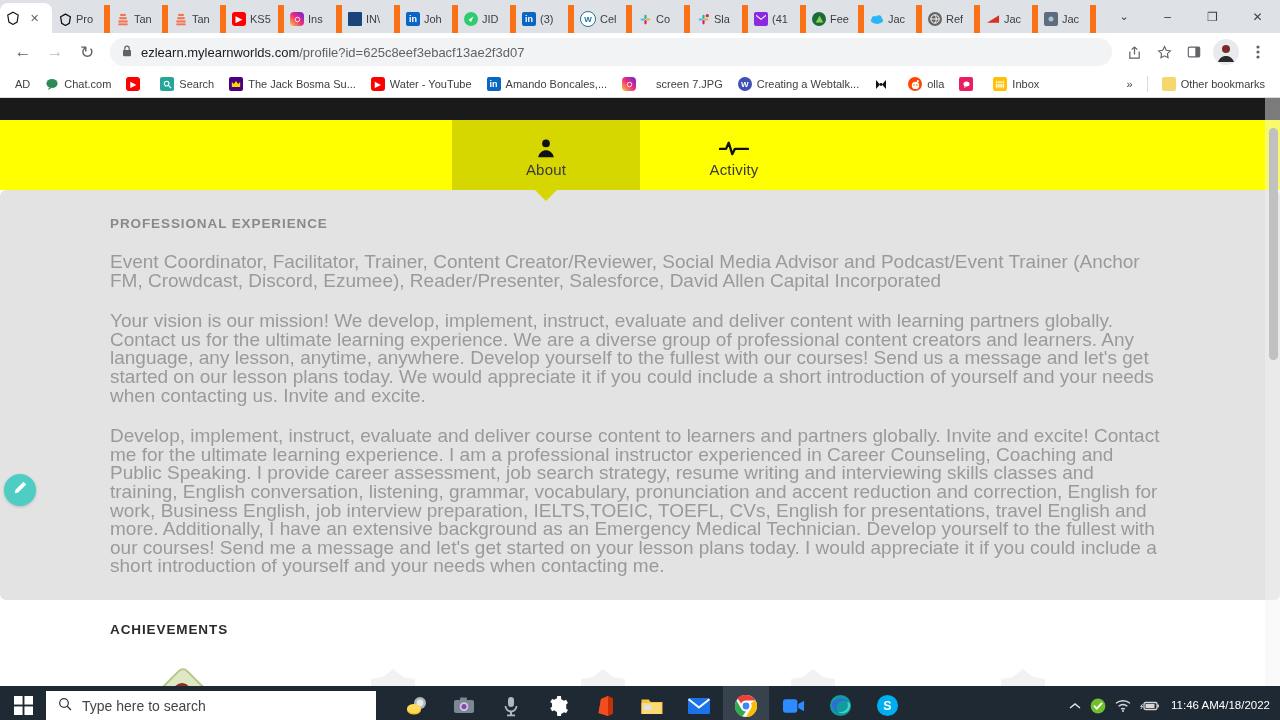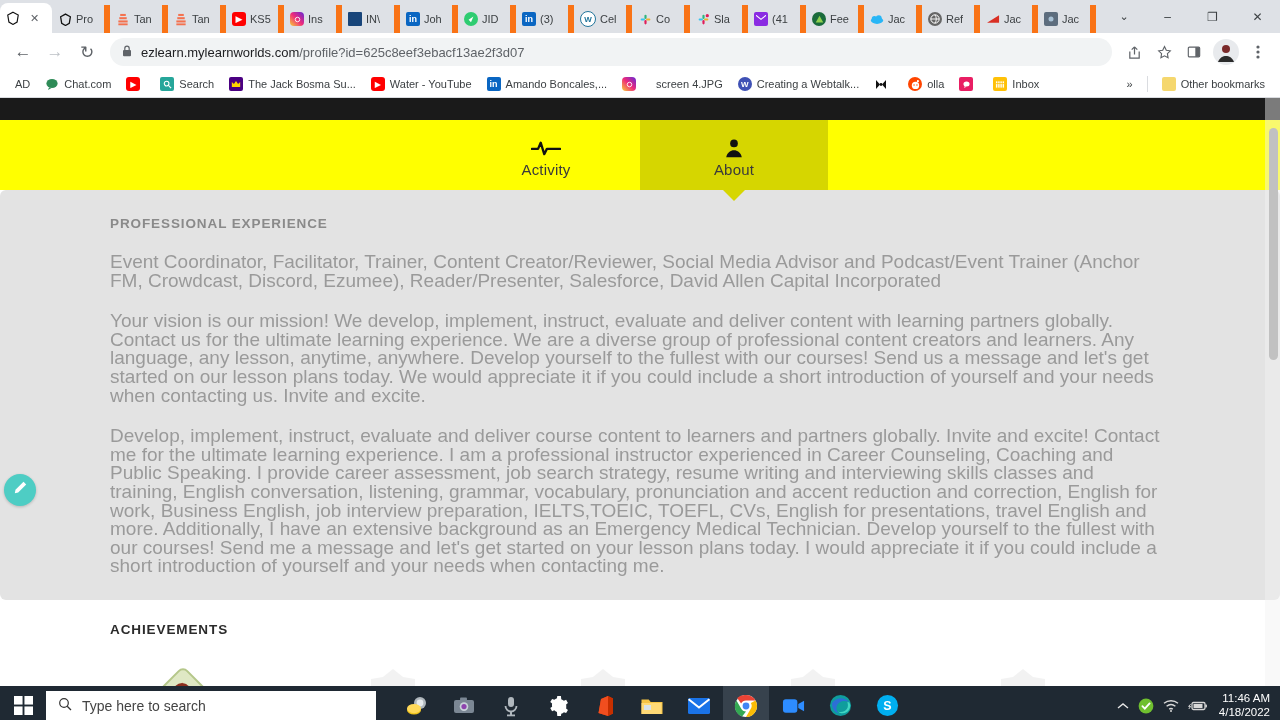--- a/index.html
+++ b/index.html
@@ -108,21 +108,21 @@
   .searchbox{width:330px;height:30px;background:#fff;display:flex;align-items:center;
     gap:10px;padding:0 12px;box-sizing:border-box;}
   .searchbox .sicon{color:#333;font-size:13px;}
   .searchbox .stext{font-size:14px;color:#444;}
   .tasks{display:flex;align-items:center;gap:1px;margin-left:18px;}
   .tkicon{width:46px;height:39px;display:flex;align-items:center;justify-content:center;position:relative;}
   .tkicon.active{background:#37424d;}
   .tkicon.open::after{content:"";position:absolute;bottom:1px;left:11px;width:24px;height:2px;background:#4aa3df;}
   .tray{position:absolute;right:0;top:0;height:39px;display:flex;align-items:center;gap:9px;padding-right:10px;}
   .tray .tr{color:#e6e6e6;font-size:12px;display:flex;align-items:center;}
-  .clock{display:flex;flex-direction:column;align-items:flex-end;color:#fff;
+  .clock{display:flex;align-items:flex-end;color:#fff;
     font-size:11.5px;line-height:13.5px;margin-left:2px;}
 </style>
 </head>
 <body>
 
 <div class="screen">
 
   <div class="browser-top">
     <div class="tabstrip">
 
@@ -398,21 +398,21 @@
     </div>
     <div class="bm">
       <span class="bfav" style="background:linear-gradient(45deg,#f9ce34,#ee2a7b,#6228d7);border-radius:4px;">
         <svg width="9" height="9" viewBox="0 0 24 24">
             <circle cx="12" cy="12" r="6" fill="none" stroke="#fff" stroke-width="2.4"></circle>
           </svg>
       </span>
       <span></span>
     </div>
     <div class="bm">
-      <span>screen 4.JPG</span>
+      <span>screen 7.JPG</span>
     </div>
     <div class="bm">
       <span class="bfav" style="background:#3f51b5;border-radius:50%;font-size:8px;font-weight:bold;">W</span>
       <span>Creating a Webtalk...</span>
     </div>
     <div class="bm">
       <span class="bfav">
         <svg width="12" height="11" viewBox="0 0 12 11">
             <path d="M1 1 L5 5.5 L1 10 Z M11 1 L7 5.5 L11 10 Z" fill="#111"></path>
             <circle cx="6" cy="5.5" r="1.4" fill="#111"></circle>
@@ -455,37 +455,37 @@
     <div class="bm">
       <span class="bfav" style="background:#f5d76e;border-radius:2px;"></span>
       <span>Other bookmarks</span>
     </div>
   </div>
 
   <div class="page">
     <div class="blackbar"></div>
 
     <div class="navyellow">
-      <div class="navtab">
-        <span class="nicon">
-          <svg width="30" height="22" viewBox="0 0 34 20">
-              <path d="M1 11 H8 L11 4 L15 17 L18 11 H33" fill="none" stroke="#111" stroke-width="2.6" stroke-linejoin="round" stroke-linecap="round"></path>
-            </svg>
-        </span>
-        <span class="nlabel">Activity</span>
-      </div>
       <div class="navtab active">
         <span class="nicon">
           <svg width="22" height="22" viewBox="0 0 24 24">
               <circle cx="12" cy="7" r="4.2" fill="#111"></circle>
               <path d="M3.5 22c1.2-5.2 4.7-7.6 8.5-7.6s7.3 2.4 8.5 7.6z" fill="#111"></path>
             </svg>
         </span>
         <span class="nlabel">About</span>
         <span class="caret"></span>
+      </div>
+      <div class="navtab">
+        <span class="nicon">
+          <svg width="30" height="22" viewBox="0 0 34 20">
+              <path d="M1 11 H8 L11 4 L15 17 L18 11 H33" fill="none" stroke="#111" stroke-width="2.6" stroke-linejoin="round" stroke-linecap="round"></path>
+            </svg>
+        </span>
+        <span class="nlabel">Activity</span>
       </div>
     </div>
 
     <div class="about-block">
       <div class="inner">
         <div class="sec-title">PROFESSIONAL EXPERIENCE</div>
         <p class="body-p">Event Coordinator, Facilitator, Trainer, Content Creator/Reviewer, Social Media Advisor and Podcast/Event Trainer (Anchor FM, Crowdcast, Discord, Ezumee), Reader/Presenter, Salesforce, David Allen Capital Incorporated</p>
         <p class="body-p">Your vision is our mission! We develop, implement, instruct, evaluate and deliver content with learning partners globally. Contact us for the ultimate learning experience. We are a diverse group of professional content creators and learners. Any language, any lesson, anytime, anywhere. Develop yourself to the fullest with our courses! Send us a message and let's get started on our lesson plans today. We would appreciate it if you could include a short introduction of yourself and your needs when contacting us. Invite and excite.</p>
         <p class="body-p">Develop, implement, instruct, evaluate and deliver course content to learners and partners globally. Invite and excite! Contact me for the ultimate learning experience. I am a professional instructor experienced in Career Counseling, Coaching and Public Speaking. I provide career assessment, job search strategy, resume writing and interviewing skills classes and training, English conversation, listening, grammar, vocabulary, pronunciation and accent reduction and correction, English for work, Business English, job interview preparation, IELTS,TOEIC, TOEFL, CVs, English for presentations, travel English and more. Additionally, I have an extensive background as an Emergency Medical Technician. Develop yourself to the fullest with our courses! Send me a message and let's get started on your lesson plans today. I would appreciate it if you could include a short introduction of yourself and your needs when contacting me.</p>
       </div>

